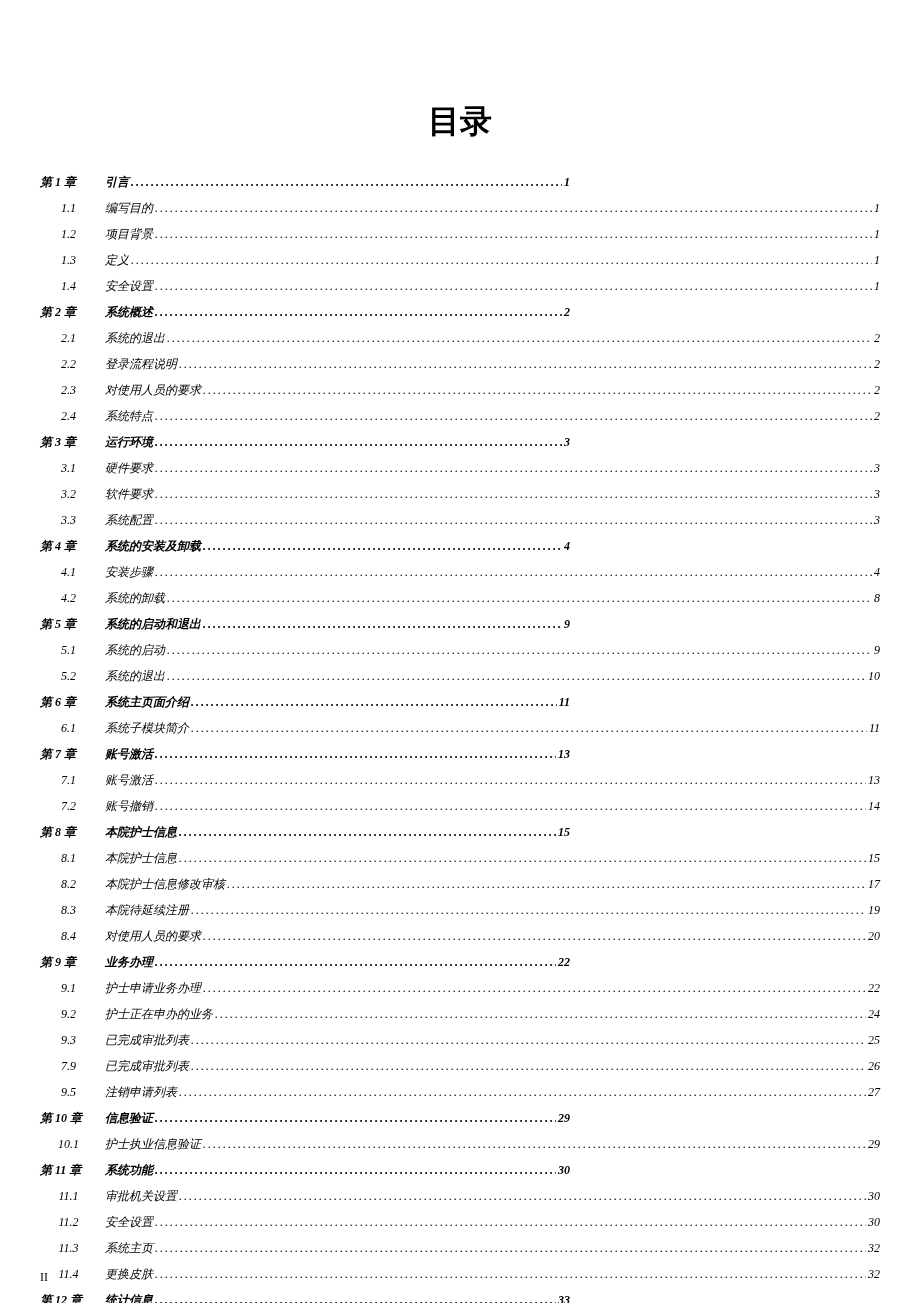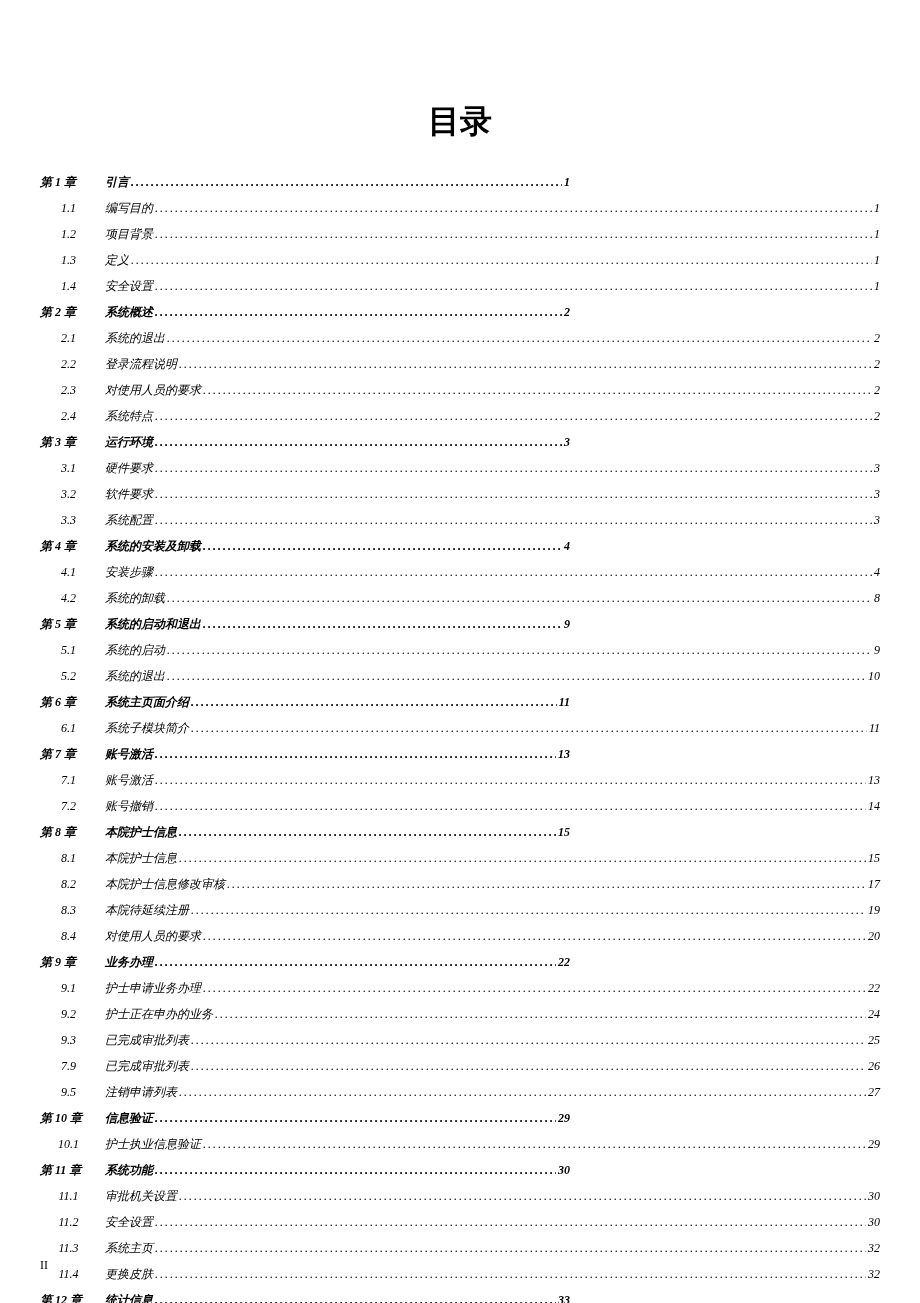--- a/index.html
+++ b/index.html
@@ -78,21 +78,21 @@
     .toc-row.chapter {
       position: relative;
     }
     .chapter-line {
       display: flex;
       align-items: baseline;
       width: 465px;
     }
     .footer-pagenum {
       position: absolute;
-      bottom: 30px;
+      bottom: 18px;
       left: 40px;
       font-size: 12px;
       font-family: "Times New Roman", serif;
     }
   </style>
 </head>
 <body>
 
 <div class="title">目录</div>
 

